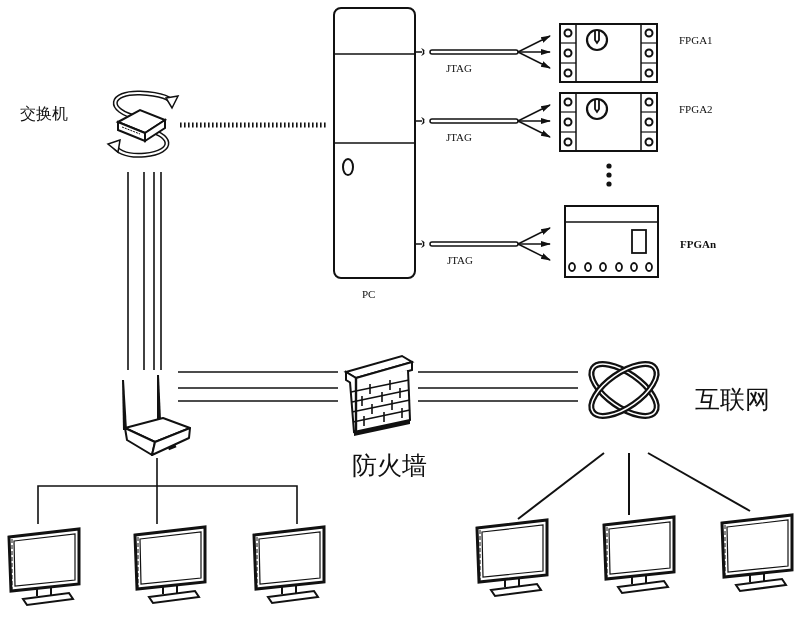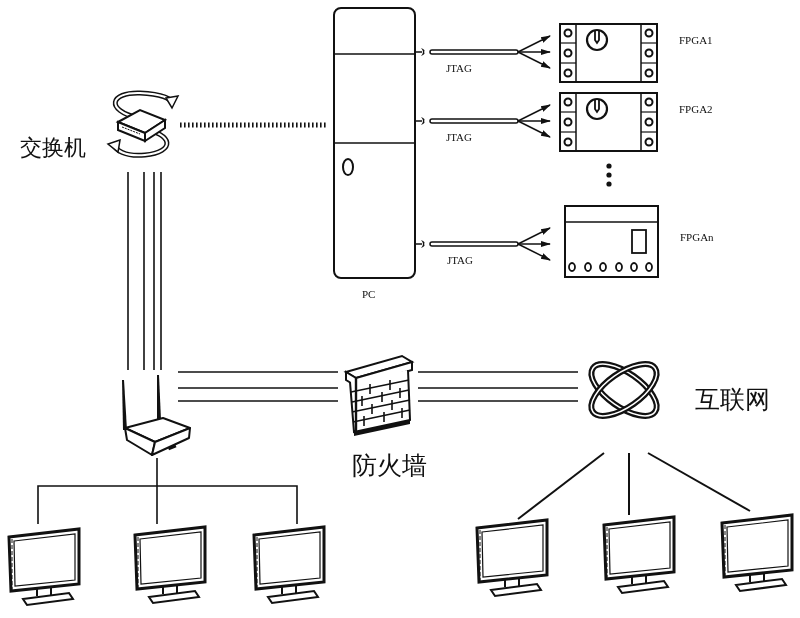--- a/index.html
+++ b/index.html
@@ -167,25 +167,25 @@
 
   <use href="#monitor" x="9" y="529"></use>
   <use href="#monitor" x="135" y="527"></use>
   <use href="#monitor" x="254" y="527"></use>
 
   <use href="#monitor" x="477" y="520"></use>
   <use href="#monitor" x="604" y="517"></use>
   <use href="#monitor" x="722" y="515"></use>
 </svg>
 
-<div class="lbl cjk" style="left:20px;top:133px;font-size:22px;">交换机</div>
+<div class="lbl cjk" style="left:20px;top:104px;font-size:16px;">交换机</div>
 <div class="lbl serif" style="left:362px;top:288px;">PC</div>
 
 <div class="lbl serif" style="left:446px;top:62px;">JTAG</div>
 <div class="lbl serif" style="left:446px;top:131px;">JTAG</div>
 <div class="lbl serif" style="left:447px;top:254px;">JTAG</div>
 
 <div class="lbl serif" style="left:679px;top:34px;">FPGA1</div>
 <div class="lbl serif" style="left:679px;top:103px;">FPGA2</div>
-<div class="lbl serif" style="left:680px;top:231px;">FPGAn</div>
+<div class="lbl serif" style="left:680px;top:238px;font-weight:bold;">FPGAn</div>
 
 <div class="lbl cjk" style="left:352px;top:449px;">防火墙</div>
 <div class="lbl cjk" style="left:695px;top:383px;">互联网</div>
 
 </body></html>

